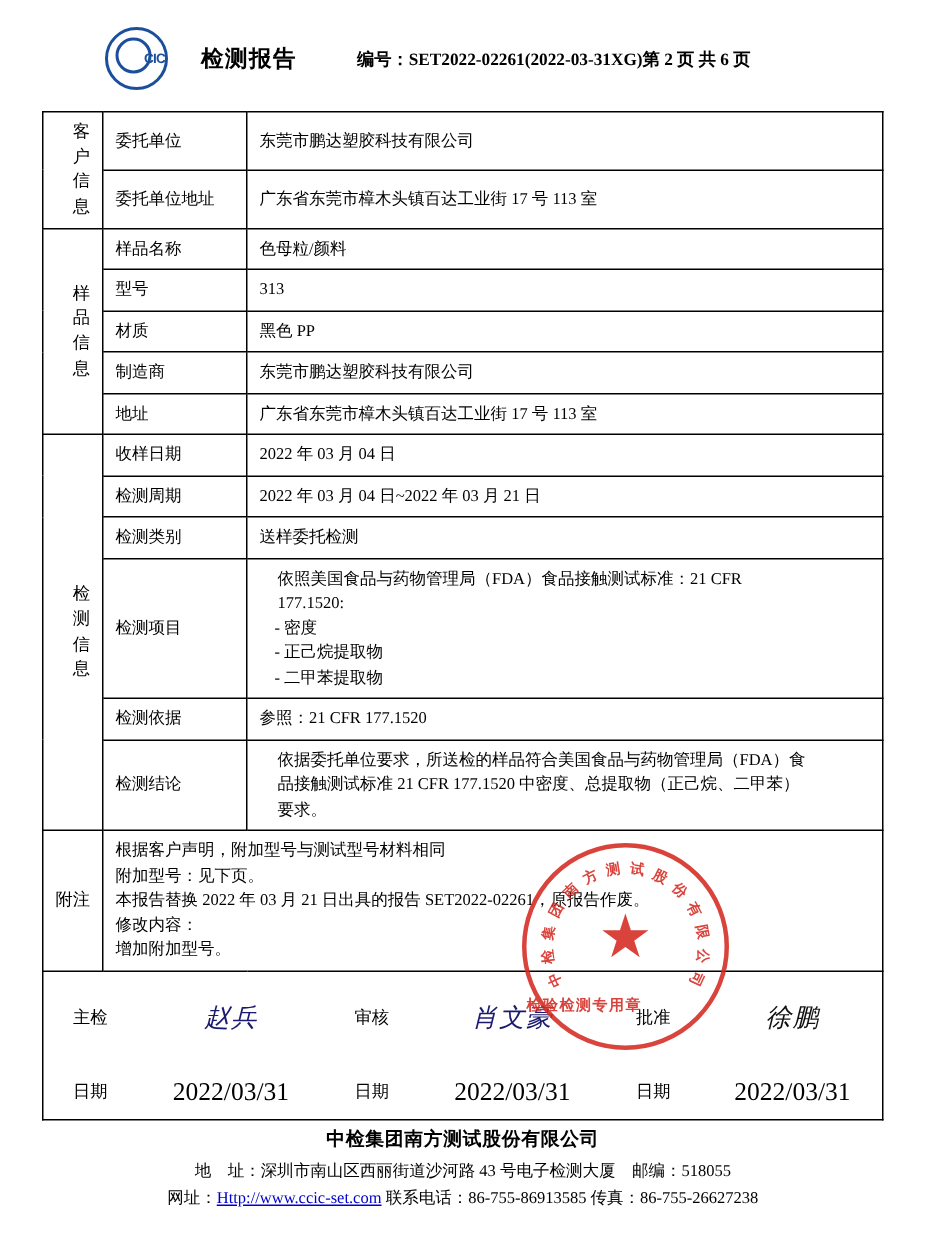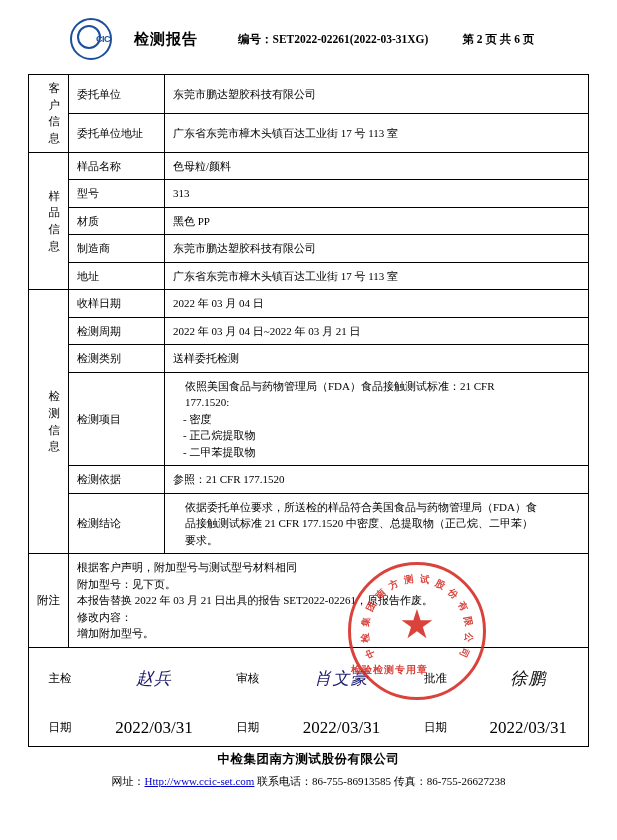--- a/index.html
+++ b/index.html
@@ -68,21 +68,20 @@
   }
   .report-no {
     font-size: 11.5px;
     font-weight: bold;
     margin-left: 40px;
     white-space: nowrap;
   }
   .page-no {
     font-size: 11.5px;
     font-weight: bold;
-    margin-left: 34px;
     white-space: nowrap;
   }
 
   
   table.main {
     border-collapse: collapse;
     width: 561px;
     table-layout: fixed;
     font-size: 11px;
   }
@@ -400,18 +399,19 @@
             <span style="transform: rotate(97.3077deg) translate(0px, -52px) rotate(0deg) translate(-5px, -6px);">公</span>
             <span style="transform: rotate(115deg) translate(0px, -52px) rotate(0deg) translate(-5px, -6px);">司</span>
           </div>
         <div class="bottom-text">检验检测专用章</div>
       </div>
     </div>
   </div>
 
   <div class="footer">
     <div class="company">中检集团南方测试股份有限公司</div>
+    <div>地　址：深圳市南山区西丽街道沙河路 43 号电子检测大厦　邮编：518055</div>
     <div>
       <span>网址：</span><span class="url">Http://www.ccic-set.com</span><span> 联系电话：86-755-86913585 传真：86-755-26627238</span>
     </div>
   </div>
 
 </div>
 
 </body></html>

